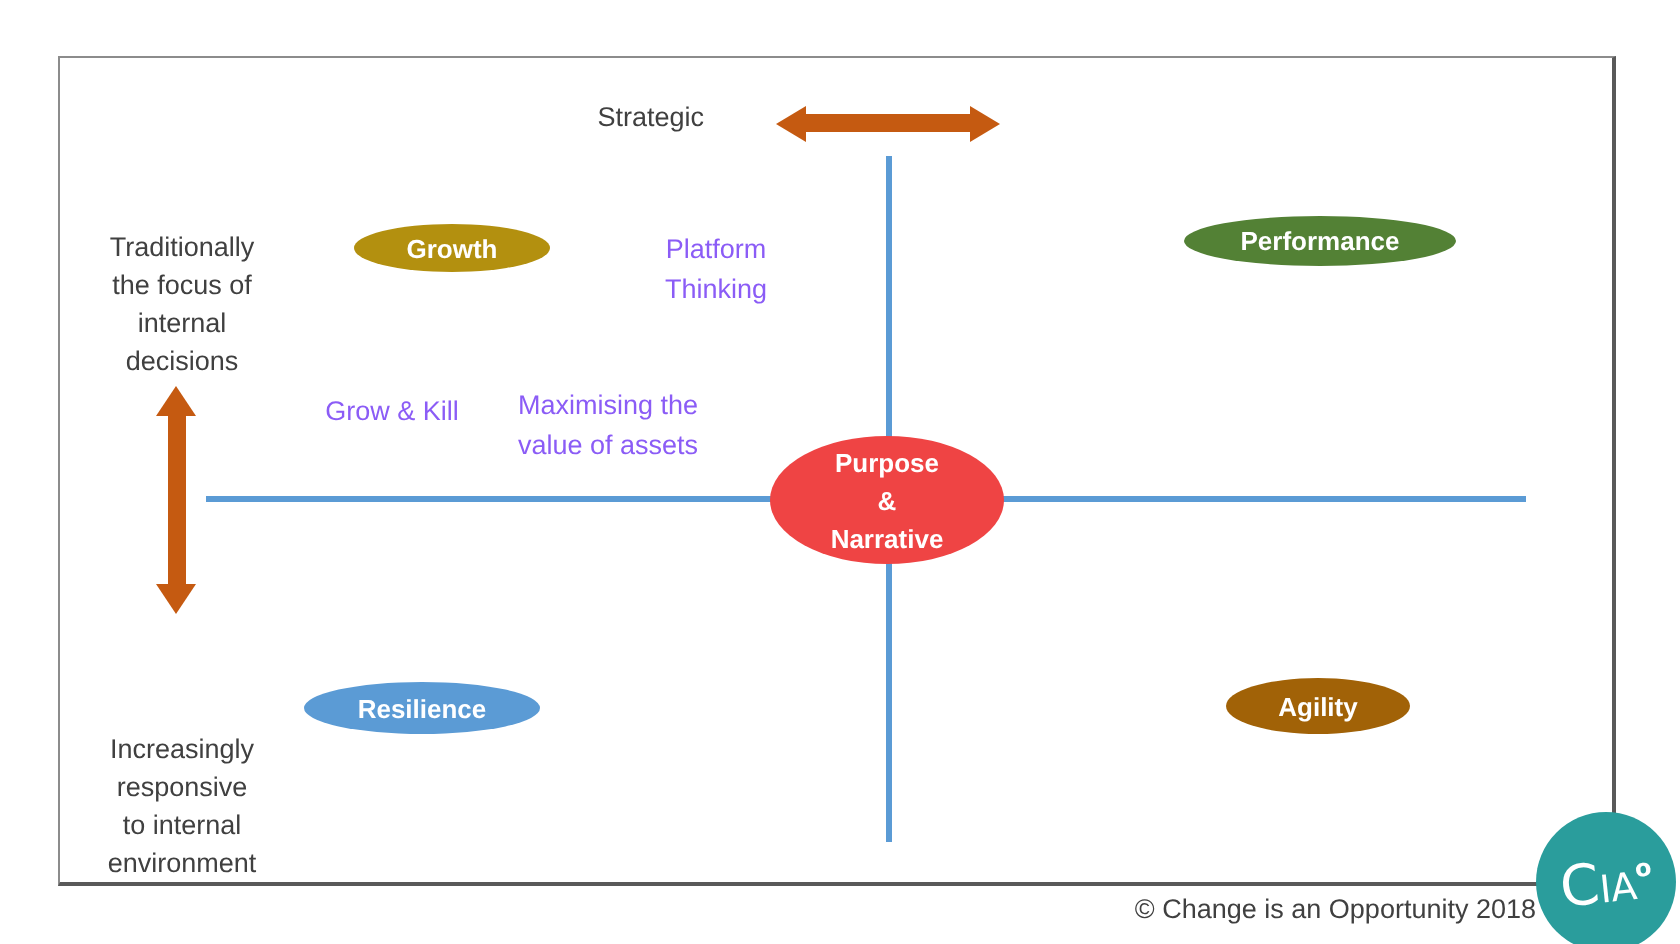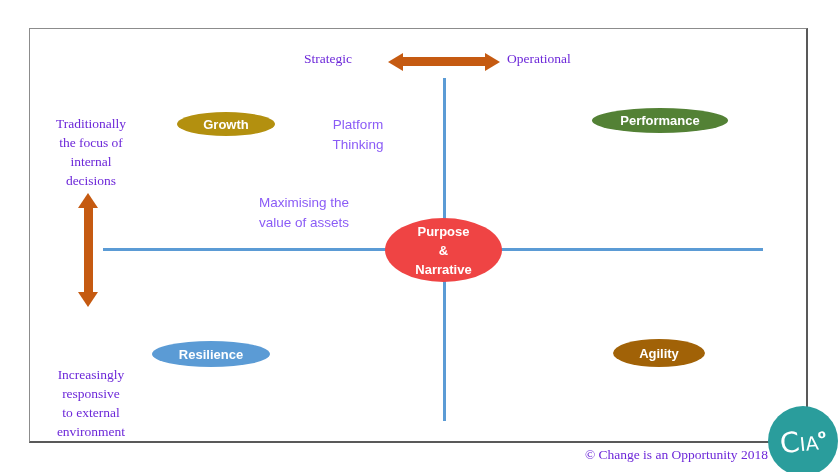--- a/index.html
+++ b/index.html
@@ -30,24 +30,23 @@
   }
   .axis-h {
     position: absolute;
     left: 103px; top: 248px;
     width: 660px; height: 3px;
     background: #5b9bd5;
   }
   
   .gray-label {
     position: absolute;
-    color: #6d28d9;
+    color: #404040;
     font-size: 13.5px;
     line-height: 19px;
-    font-family: Liberation Serif, serif;
   }
   .lbl-strategic { left: 240px; top: 49px; width: 112px; text-align: right; }
   .lbl-operational { left: 507px; top: 49px; width: 140px; text-align: left; }
   .side-text { text-align: center; width: 126px; left: 28px; }
   .side-text-top { top: 114px; }
   .side-text-bottom { top: 317px; margin-top: 48px; }
   .copyright {
     left: 498px; top: 445px; width: 270px;
     text-align: right; font-size: 13.5px;
   }
@@ -149,53 +148,53 @@
 <body>
 
 <div class="canvas">
 
   <div class="frame"></div>
 
   <div class="axis-v"></div>
   <div class="axis-h"></div>
 
   <div class="gray-label lbl-strategic">Strategic</div>
-  <div class="gray-label lbl-operational">Operational</div>
   <div class="h-arrow">
     <span class="h-head-left"></span>
     <span class="h-shaft"></span>
     <span class="h-head-right"></span>
   </div>
 
   <div class="gray-label side-text side-text-top">
     <div>Traditionally</div>
     <div>the focus of</div>
     <div>internal</div>
     <div>decisions</div>
   </div>
   <div class="v-arrow">
     <span class="v-head-top"></span>
     <span class="v-shaft"></span>
     <span class="v-head-bottom"></span>
   </div>
   <div class="gray-label side-text side-text-bottom">
     <div>Increasingly</div>
     <div>responsive</div>
-    <div>to external</div>
+    <div>to internal</div>
     <div>environment</div>
   </div>
 
   <div class="yellow-note note-platform">
     <div>Platform</div>
     <div>Thinking</div>
   </div>
   <div class="yellow-note note-maximising">
     <div>Maximising the</div>
     <div>value of assets</div>
   </div>
+  <div class="yellow-note note-growkill">Grow &amp; Kill</div>
 
   <div class="ellipse el-growth">Growth</div>
   <div class="ellipse el-performance">Performance</div>
   <div class="ellipse el-resilience">Resilience</div>
   <div class="ellipse el-agility">Agility</div>
 
   <div class="ellipse el-purpose">
     <div>Purpose</div>
     <div>&amp;</div>
     <div>Narrative</div>

